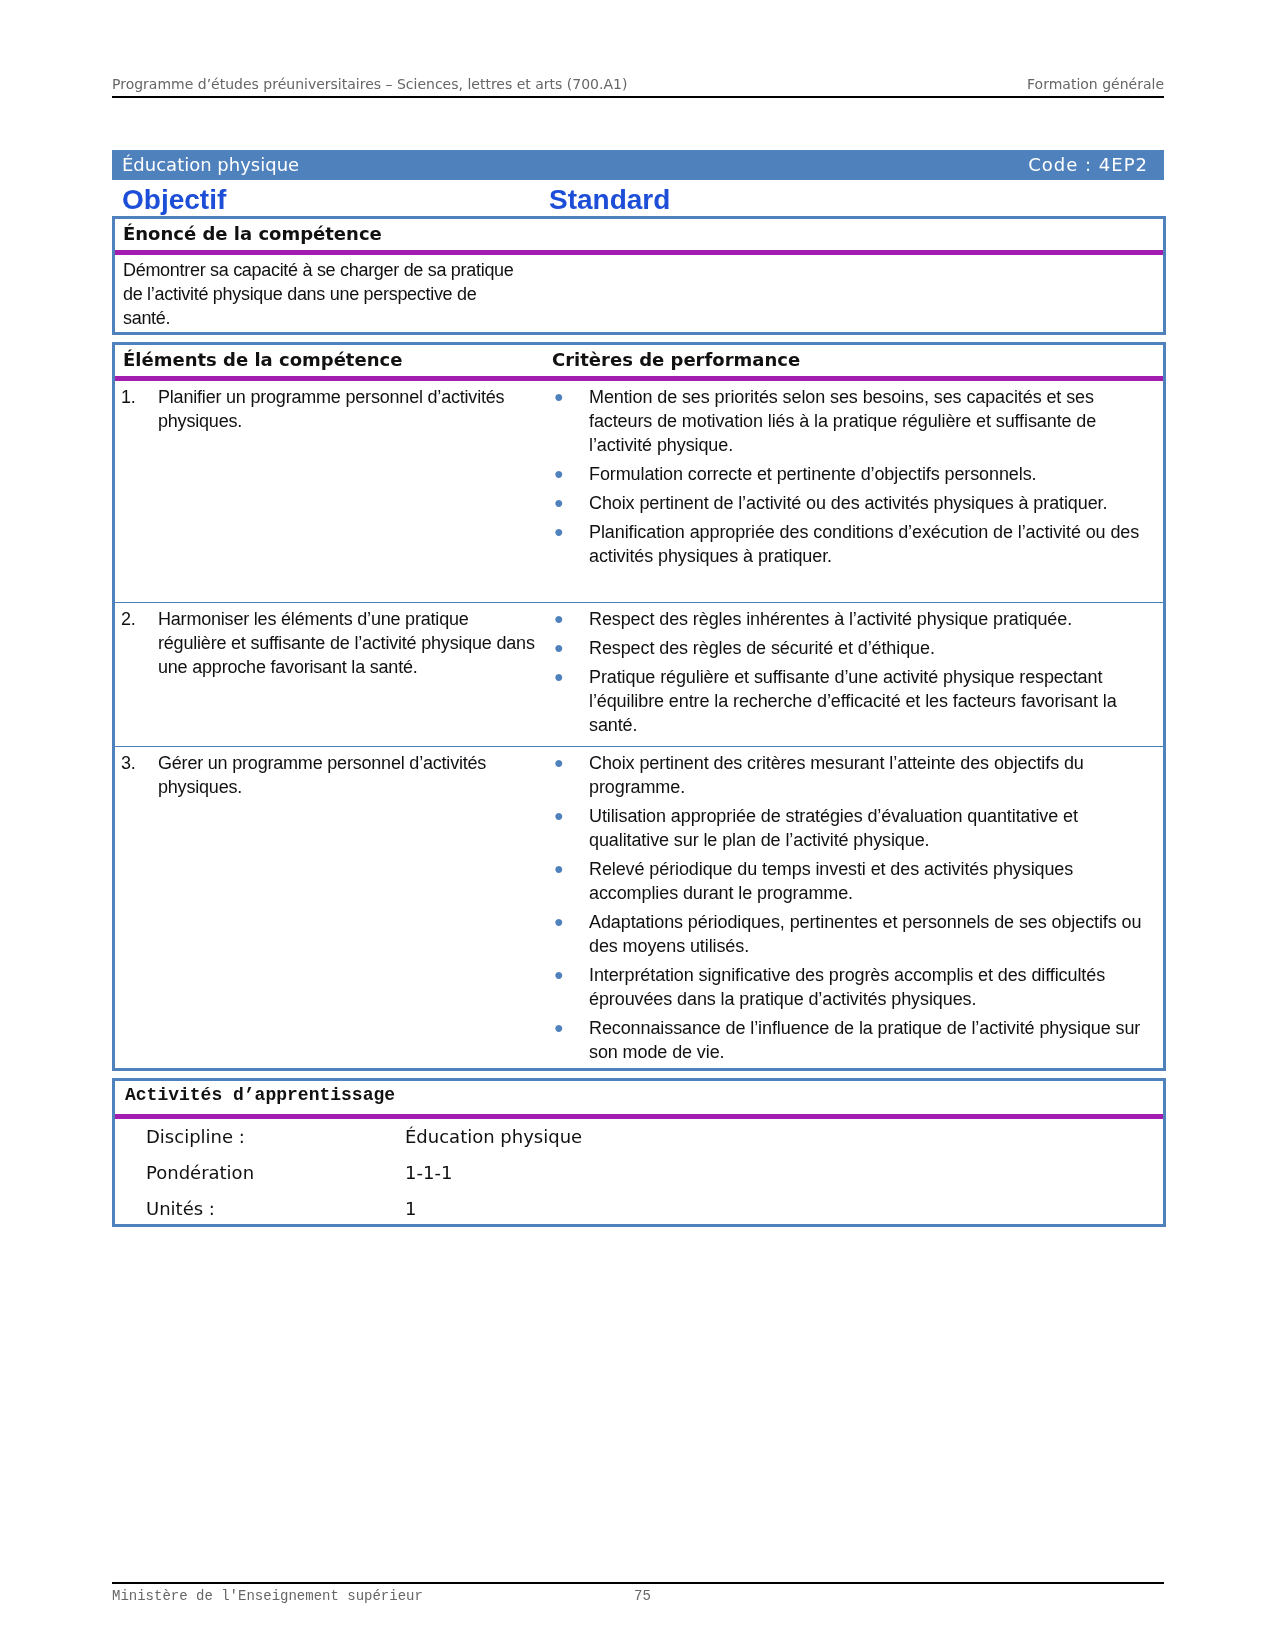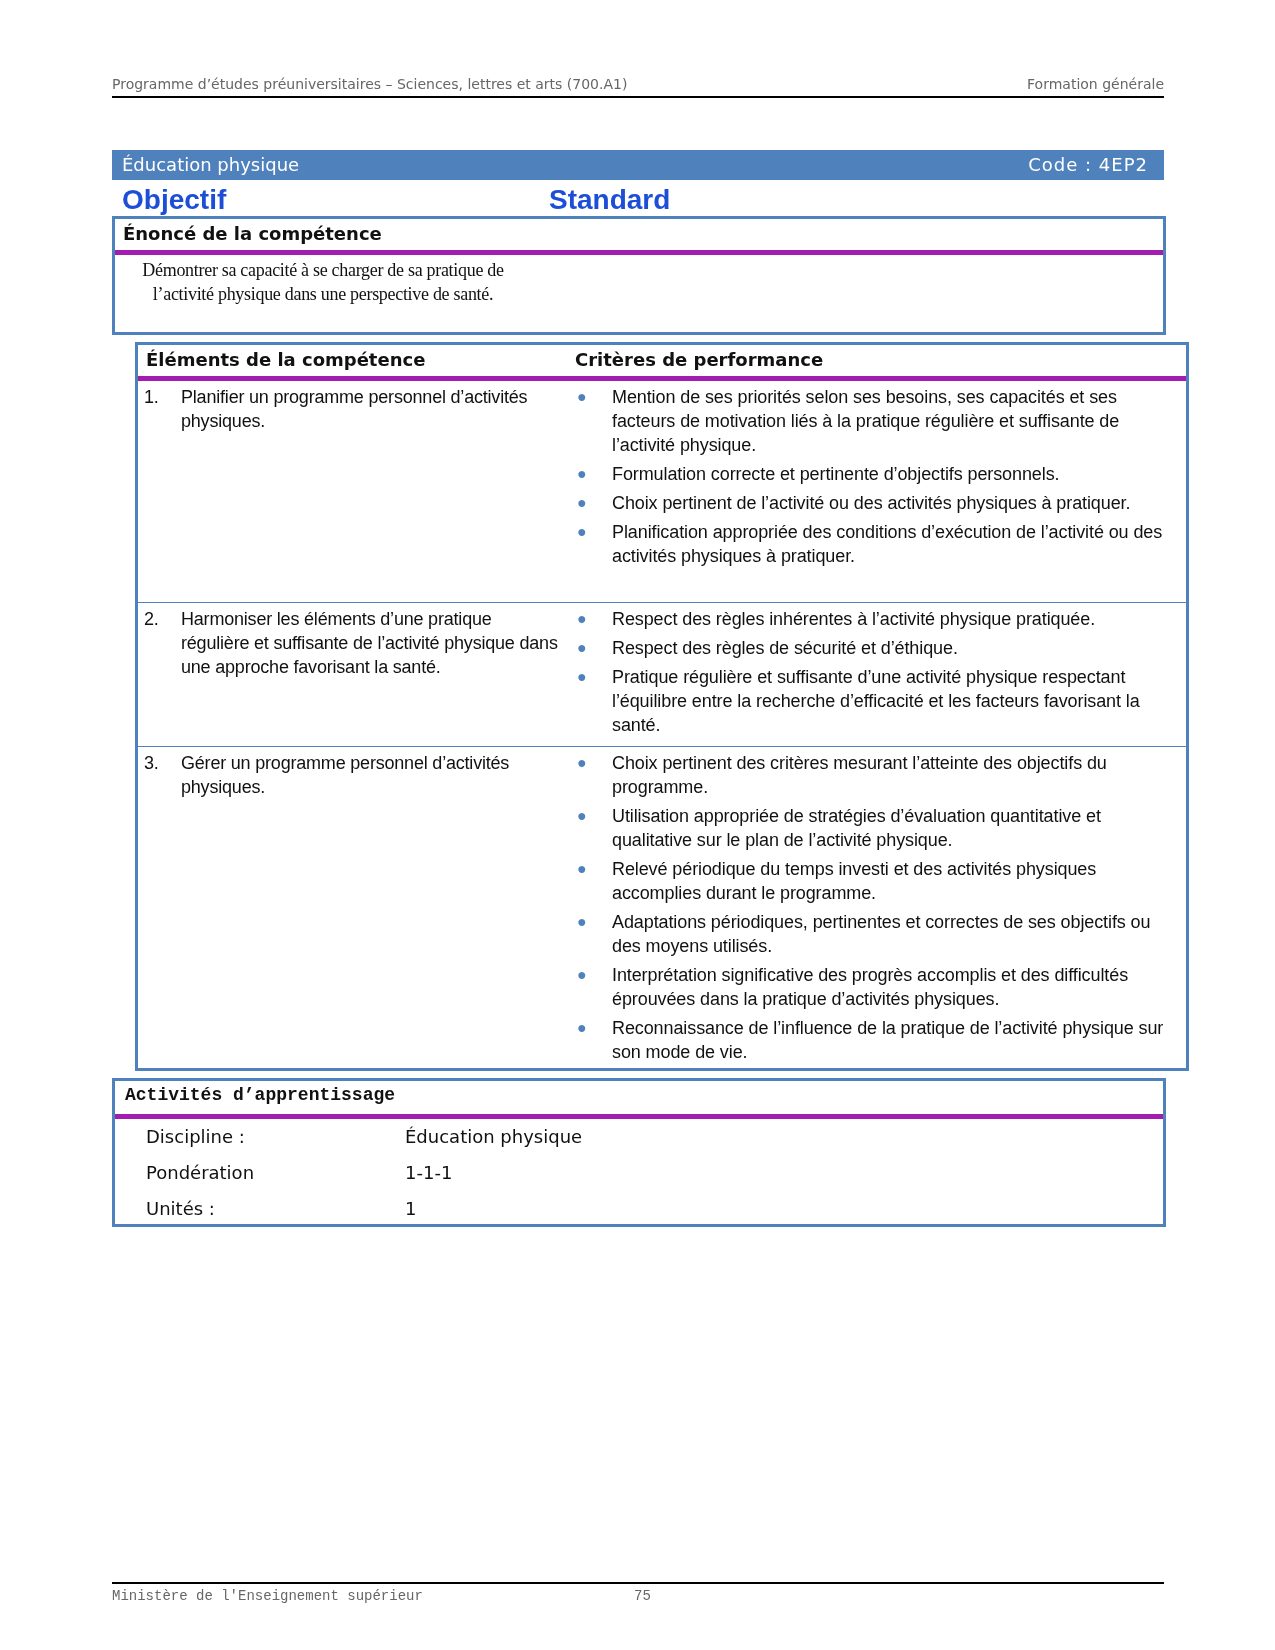--- a/index.html
+++ b/index.html
@@ -9,22 +9,22 @@
   .page-header .right { position: absolute; right: 0; top: 2px; }
   .course-bar { position: absolute; left: 112px; top: 150px; width: 1052px; height: 30px; background: #4f81bd; color: #fff; font-family: "DejaVu Sans", sans-serif; font-size: 18px; }
   .course-bar .title { position: absolute; left: 10px; top: 4px; }
   .course-bar .code { position: absolute; right: 16px; top: 4px; letter-spacing: 1px; }
   .section-labels { position: absolute; left: 112px; top: 182px; width: 1052px; height: 32px; color: #1d4ed8; font-family: "Liberation Sans", sans-serif; font-weight: bold; font-size: 28px; }
   .section-labels .objectif { position: absolute; left: 10px; top: 2px; }
   .section-labels .standard { position: absolute; left: 437px; top: 2px; }
   .box { position: absolute; left: 112px; width: 1048px; border: 3px solid #4f81bd; background: #fff; }
   .box-head { border-bottom: 5px solid #a21caf; font-family: "DejaVu Sans", sans-serif; font-weight: bold; font-size: 18px; padding: 4px 10px 3px 8px; height: 24px; position: relative; }
   .enonce-box { top: 216px; height: 113px; }
-  .enonce-text { padding: 3px 8px; width: 400px; font-family: Liberation Serif, serif; font-size: 18px; line-height: 24px; letter-spacing: -0.3px; text-align: center; }
-  .elements-box { top: 342px; height: 723px; margin-left: 23px; }
+  .enonce-text { padding: 3px 8px; width: 400px; font-family: Liberation Sans, sans-serif; font-size: 18px; line-height: 24px; letter-spacing: -0.3px; }
+  .elements-box { top: 342px; height: 723px; }
   .elements-box .box-head .col2 { position: absolute; left: 437px; top: 4px; }
   .row { position: relative; border-bottom: 1px solid #4f81bd; }
   .row:last-child { border-bottom: none; }
   .row .elem { position: absolute; left: 6px; top: 4px; width: 420px; font-size: 18px; line-height: 24px; letter-spacing: -0.2px; }
   .row .elem .num { position: absolute; left: 0; top: 0; }
   .row .elem .txt { margin-left: 37px; display: block; }
   .row .crit { position: absolute; left: 437px; top: 4px; width: 600px; margin: 0; padding: 0; list-style: none; }
   .row .crit li { position: relative; padding-left: 37px; font-size: 18px; line-height: 24px; margin-bottom: 5px; letter-spacing: -0.1px; }
   .row .crit li .bullet { position: absolute; left: 2px; top: 0; color: #4f81bd; font-size: 16px; }
   .activites-box { top: 1078px; height: 143px; }
@@ -92,21 +92,21 @@
 
   <div class="row" style="height:320px;">
     <div class="elem">
       <span class="num">3.</span>
       <span class="txt">Gérer un programme personnel d’activités physiques.</span>
     </div>
     <ul class="crit">
       <li><span class="bullet">●</span><span>Choix pertinent des critères mesurant l’atteinte des objectifs du programme.</span></li>
       <li><span class="bullet">●</span><span>Utilisation appropriée de stratégies d’évaluation quantitative et qualitative sur le plan de l’activité physique.</span></li>
       <li><span class="bullet">●</span><span>Relevé périodique du temps investi et des activités physiques accomplies durant le programme.</span></li>
-      <li><span class="bullet">●</span><span>Adaptations périodiques, pertinentes et correctes de ses objectifs ou des moyens utilisés.</span></li>
+      <li><span class="bullet">●</span><span>Adaptations périodiques, pertinentes et personnels de ses objectifs ou des moyens utilisés.</span></li>
       <li><span class="bullet">●</span><span>Interprétation significative des progrès accomplis et des difficultés éprouvées dans la pratique d’activités physiques.</span></li>
       <li><span class="bullet">●</span><span>Reconnaissance de l’influence de la pratique de l’activité physique sur son mode de vie.</span></li>
     </ul>
   </div>
 </div>
 
 <div class="box activites-box">
   <div class="box-head">Activités d’apprentissage</div>
   <div class="kv">
     <span class="k">Discipline :</span>

